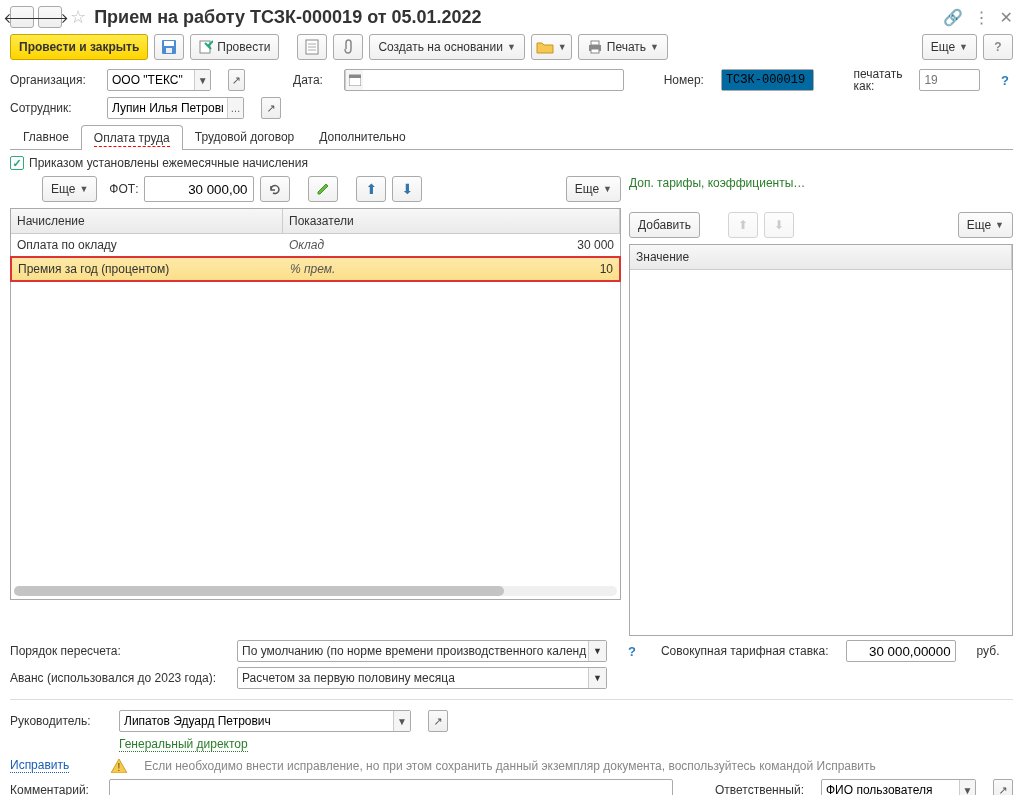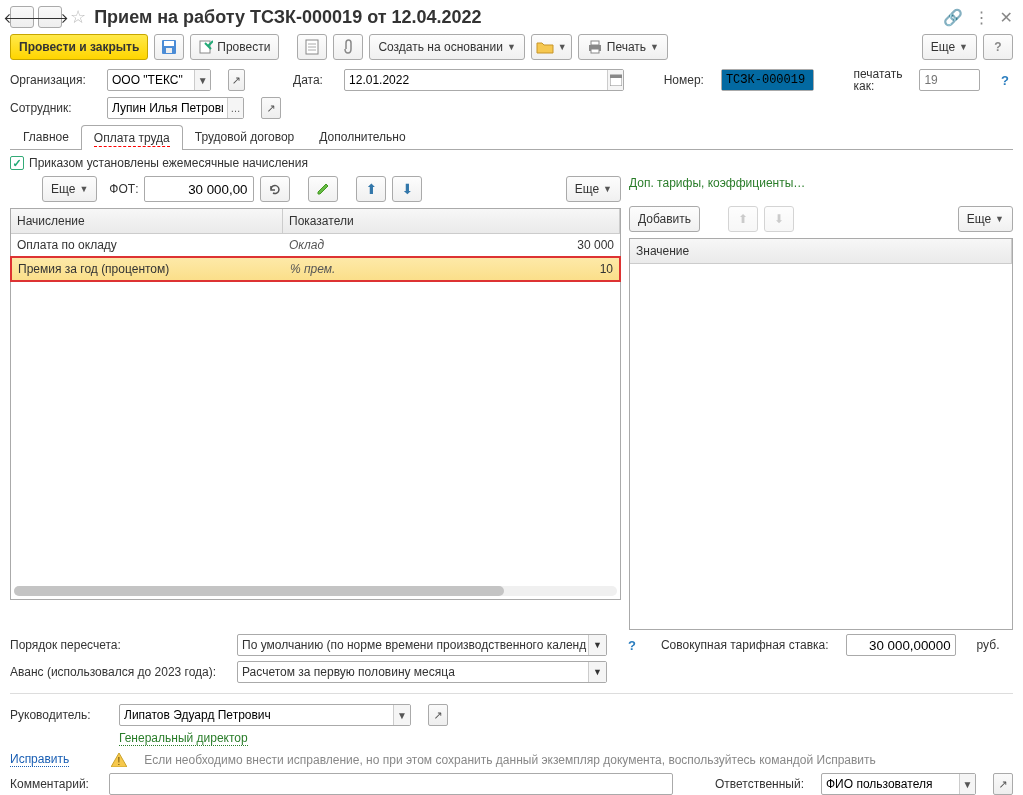--- a/index.html
+++ b/index.html
@@ -142,21 +142,21 @@
 </style>
 </head>
 <body>
 
 <div class="window">
 
   <div class="title-row">
     <div class="nav-btn">🡐</div>
     <div class="nav-btn">🡒</div>
     <span class="star-icon">☆</span>
-    <div class="win-title">Прием на работу ТСЗК-000019 от 12.04.2022</div>
+    <div class="win-title">Прием на работу ТСЗК-000019 от 05.01.2022</div>
     <div class="title-right">
       <span style="cursor:pointer;">🔗</span>
       <span style="cursor:pointer;">⋮</span>
       <span style="cursor:pointer;">✕</span>
     </div>
   </div>
 
   <div class="toolbar">
     <div class="btn yellow">Провести и закрыть</div>
     <div class="btn icon-only">
@@ -220,21 +220,20 @@
   <div class="form-row">
     <span class="lbl">Организация:</span>
     <div class="field" style="width:120px;">
       <input class="plain" value="ООО &quot;ТЕКС&quot;" style="">
       <div class="addon">▼</div>
     </div>
     <div class="ext-btn">↗</div>
     <span style="width:16px;"></span>
     <span class="lbl" style="min-width:34px;">Дата:</span>
     <div class="field" style="width:325px;">
-      <input class="plain" value="12.01.2022" style="">
       <div class="addon">
         <svg width="12" height="12">
             <rect x="0" y="1" width="12" height="11" fill="#fff" stroke="#888"></rect>
             <rect x="0" y="1" width="12" height="3" fill="#888"></rect>
           </svg>
       </div>
     </div>
     <span style="width:6px;"></span>
     <span>Номер:</span>
     <div class="field" style="width:108px;background:#f3f3f3;">
@@ -320,21 +319,21 @@
             <div class="gc gc2">% прем.</div>
             <div class="gc gc3">10</div>
           </div>
           <div class="grid-scroll">
               <div class="thumb"></div>
             </div>
         </div>
       </div>
 
       <div class="col-right">
-        <div style="margin-bottom:10px;">
+        <div style="margin-bottom:16px;">
           <span class="right-link">Доп. тарифы, коэффициенты…</span>
         </div>
         <div class="sub-toolbar" style="margin-bottom:6px;">
           <div class="btn">Добавить</div>
           <div style="width:16px;"></div>
           <div class="btn icon-only" style="opacity:0.5;">
               <span style="color:#999;">⬆</span>
             </div>
           <div class="btn icon-only" style="opacity:0.5;">
               <span style="color:#999;">⬇</span>

